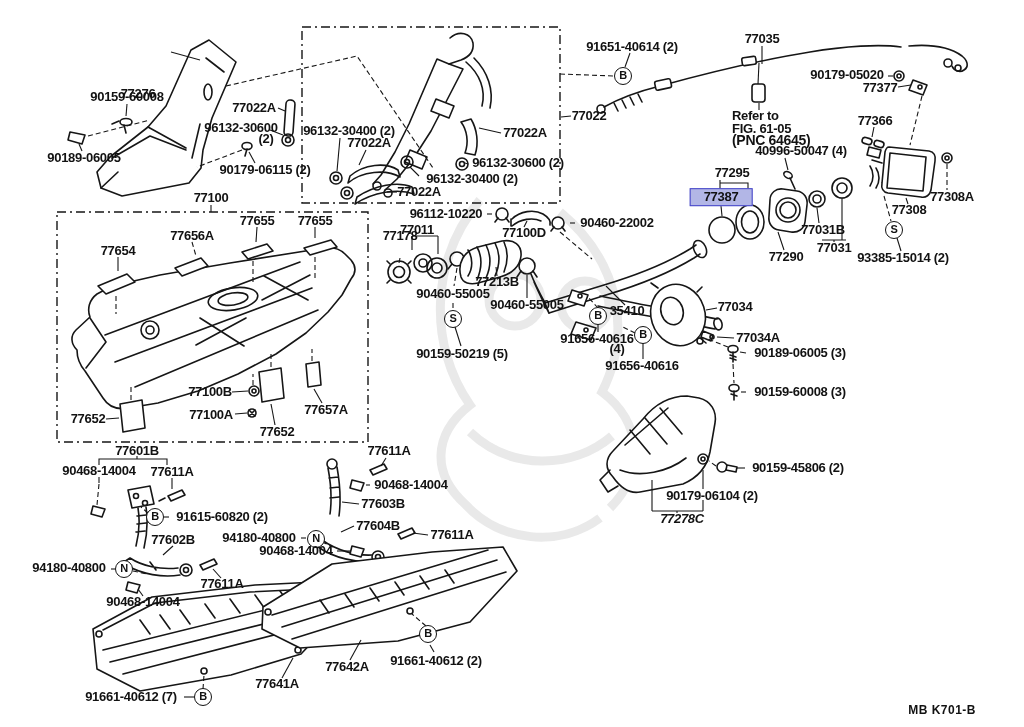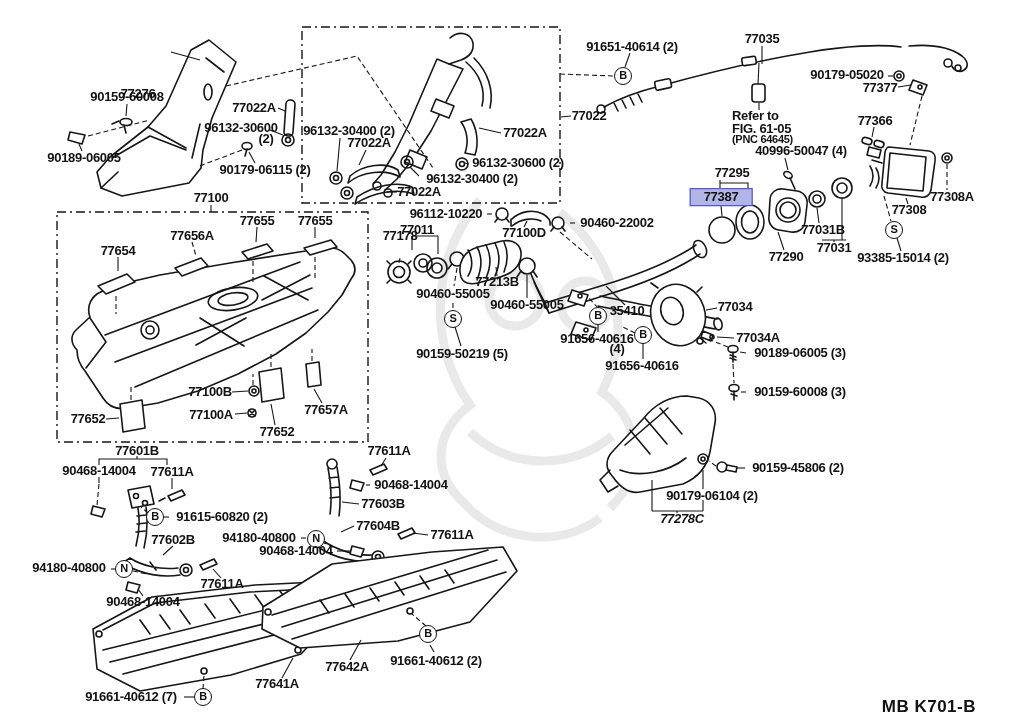--- a/index.html
+++ b/index.html
@@ -4,27 +4,27 @@
 <style>
   html,body{margin:0;padding:0;background:#fff;}
   .stage{position:relative;width:1024px;height:727px;background:#ffffff;overflow:hidden;
          font-family:"Liberation Sans",sans-serif;}
   .stage svg{position:absolute;left:0;top:0;}
   .labels{position:absolute;left:0;top:0;width:1024px;height:727px;}
   .lbl{position:absolute;transform:translate(-50%,-50%);font-weight:700;font-size:13px;
        line-height:1.05;color:#121212;white-space:pre;letter-spacing:-0.3px;
        font-family:"Liberation Sans",sans-serif;}
   .lbl.left{transform:translate(0,-50%);}
-  .lbl.sm{font-size:11px;}
+  .lbl.sm{font-size:14px;}
   .lbl.circ{width:16px;height:16px;border:1.6px solid #121212;border-radius:50%;
             display:flex;align-items:center;justify-content:center;font-size:11px;
             background:#fff;}
   .lbl.hl{padding:1px 13px;border:1.7px solid var(--hl-border,#4343c8);
           background:var(--hl-bg,#b2b6e6);}
-  .code{position:absolute;right:48px;bottom:10px;font-weight:700;font-size:17px;
+  .code{position:absolute;right:48px;bottom:10px;font-weight:700;font-size:12px;
         color:#121212;letter-spacing:.5px;}
   .ln{stroke:#161616;stroke-width:1.6;fill:none;stroke-linecap:round;stroke-linejoin:round;}
   .fw{stroke:#161616;stroke-width:1.6;fill:#ffffff;stroke-linejoin:round;}
   .ld{stroke:#161616;stroke-width:1.1;fill:none;}
   .dash{stroke:#161616;stroke-width:1.1;fill:none;stroke-dasharray:5 3;}
   .dashbox{fill:none;stroke:#161616;stroke-width:1.4;stroke-dasharray:9 4 2 4;}
   .wm{stroke:#e0e0e0;fill:none;opacity:.7;}
 </style>
 </head>
 <body>

